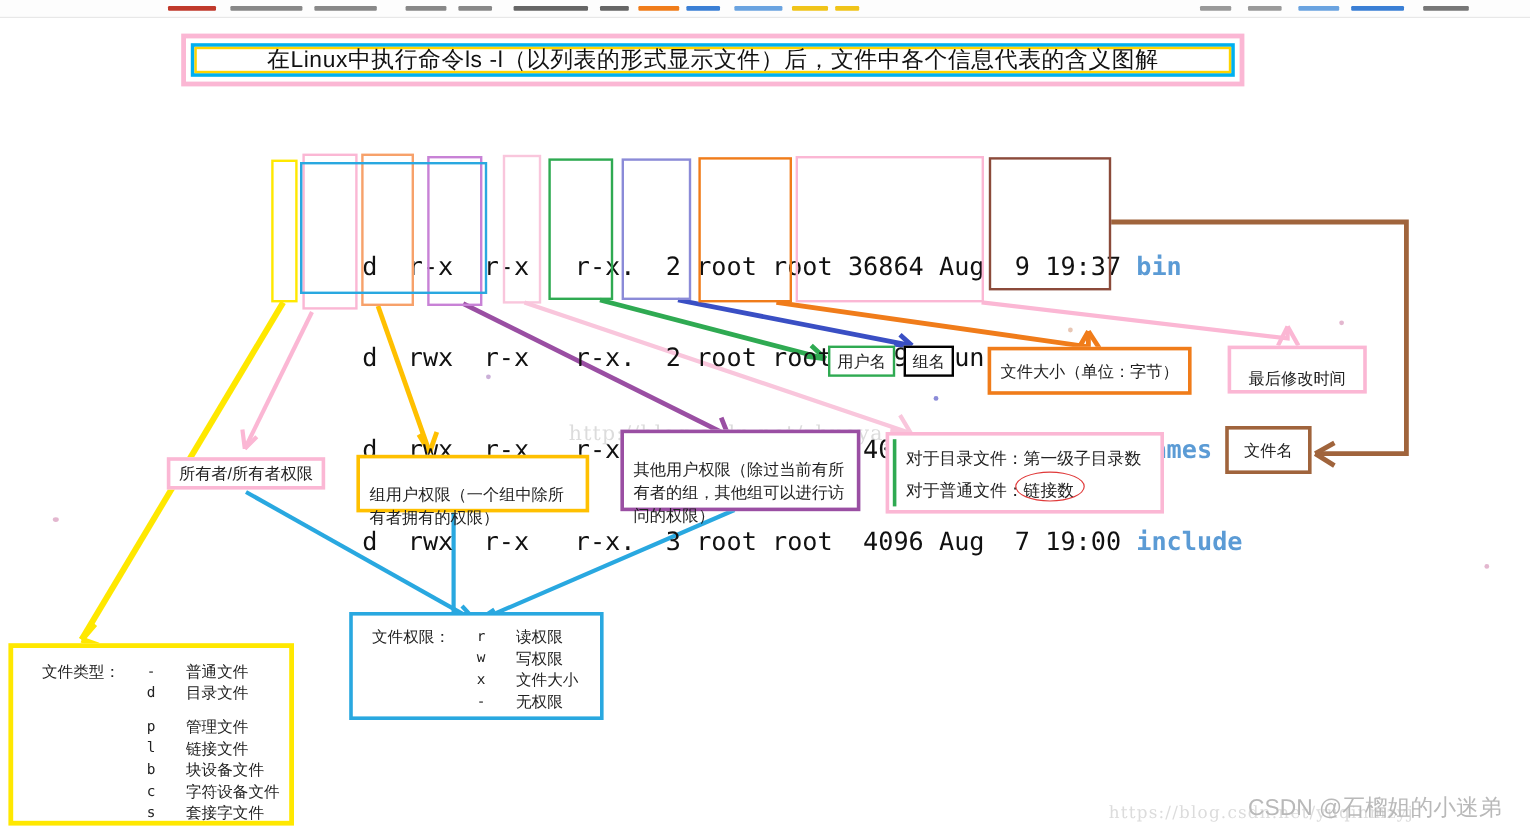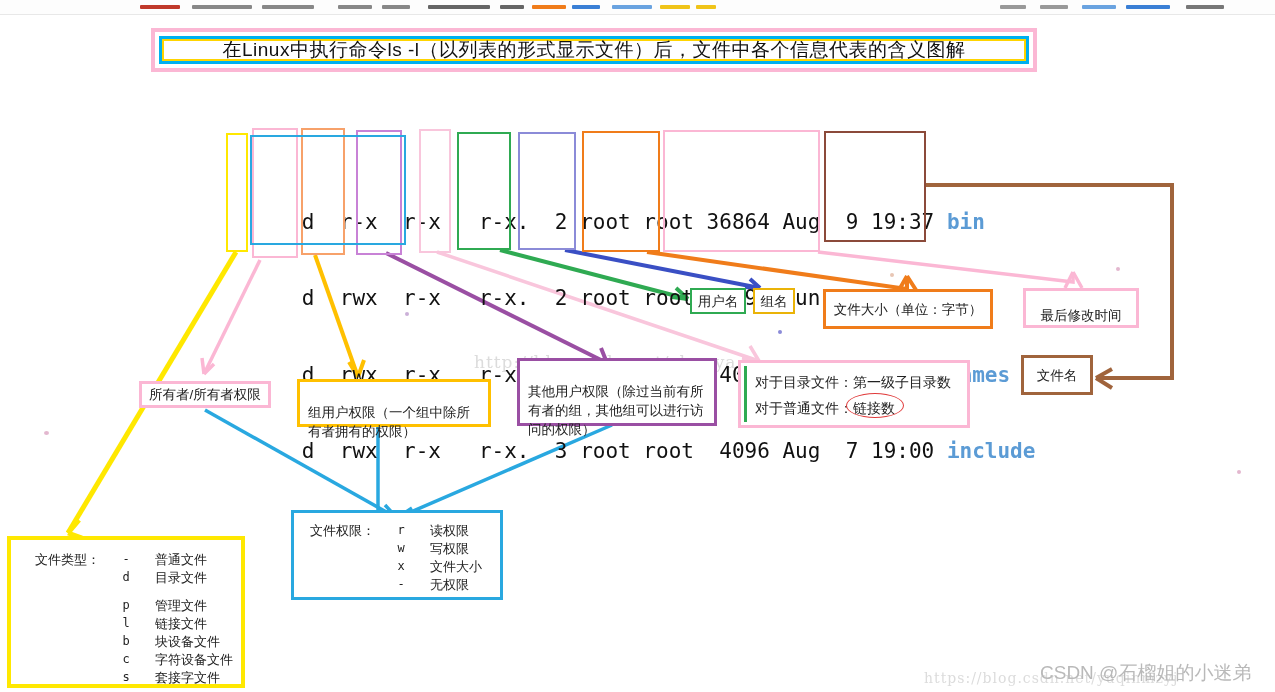--- a/index.html
+++ b/index.html
@@ -178,21 +178,21 @@
   <div class="hl" style="left:457px;top:132px;width:54px;height:118px;border:2px solid #2faa52;"></div>
   <div class="hl" style="left:518px;top:132px;width:58px;height:118px;border:2px solid #8b8bd8;"></div>
   <div class="hl" style="left:582px;top:131px;width:78px;height:121px;border:2px solid #f07c1a;"></div>
   <div class="hl" style="left:663px;top:130px;width:157px;height:122px;border:2px solid #fbb7d4;"></div>
   <div class="hl" style="left:824px;top:131px;width:102px;height:111px;border:2px solid #8b4a3a;"></div>
 
   <div class="abox center" style="left:690px;top:288px;width:56px;height:26px;border:2px solid #2faa52;">
     <span>用户名</span>
   </div>
 
-  <div class="abox center" style="left:753px;top:288px;width:42px;height:26px;border:2px solid #eab308;text-align:right;">
+  <div class="abox center" style="left:753px;top:288px;width:42px;height:26px;border:2px solid #000000;text-align:right;">
     <span>组名</span>
   </div>
 
   <div class="abox center" style="left:823px;top:289px;width:170px;height:40px;border:3px solid #f07c1a;">
     <span>文件大小（单位：字节）</span>
   </div>
 
   <div class="abox center" style="left:1023px;top:288px;width:116px;height:40px;border:3px solid #fbb7d4;align-items:flex-end;">
     <span>最后修改时间</span>
   </div>

